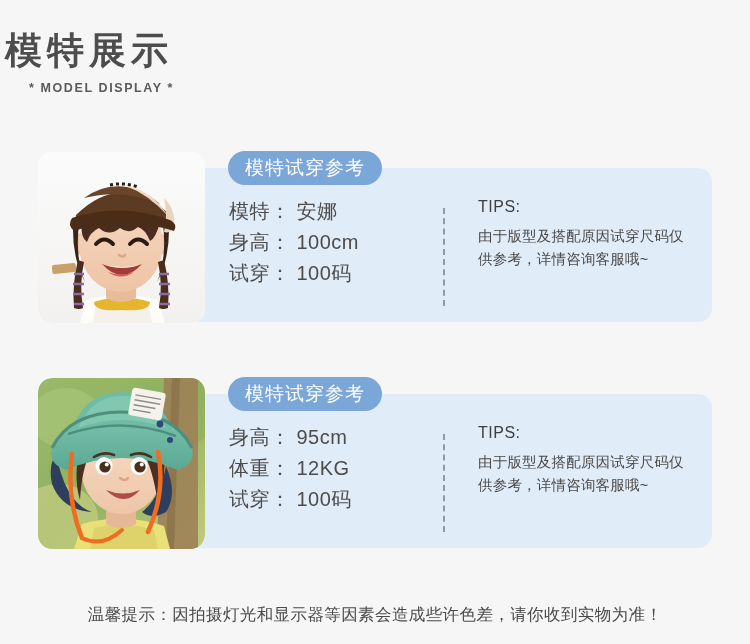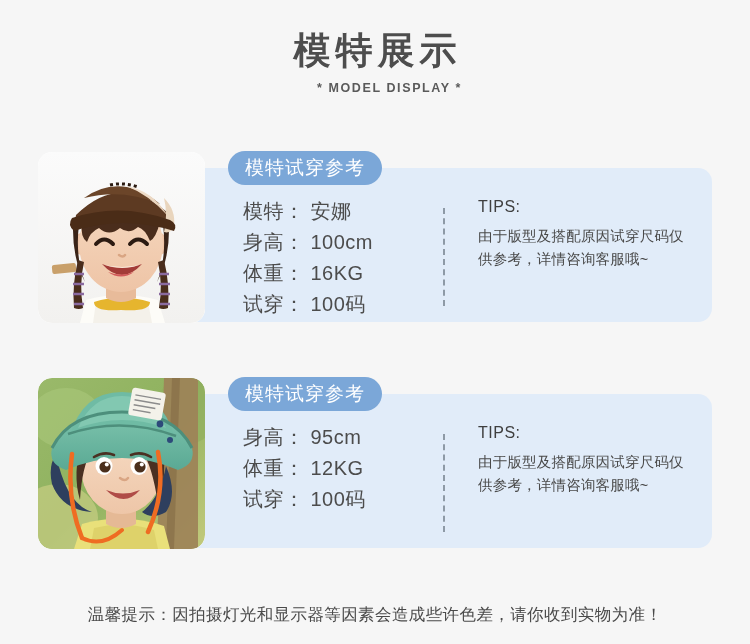--- a/index.html
+++ b/index.html
@@ -11,21 +11,20 @@
     height: 644px;
     background: #f6f6f6;
     font-family: "Liberation Sans", "DejaVu Sans", sans-serif;
     color: #4a4a4a;
     overflow: hidden;
     position: relative;
   }
 
   
   .header {
-    text-align: center;
     padding-top: 28px;
   }
   .page-title {
     font-size: 37px;
     font-weight: bold;
     letter-spacing: 5px;
     color: #4d4d4d;
     line-height: 1.25;
     text-indent: 5px;
   }
@@ -86,21 +85,21 @@
     letter-spacing: 1px;
     line-height: 34px;
     white-space: nowrap;
     box-sizing: border-box;
     z-index: 3;
   }
 
   
   .specs {
     position: absolute;
-    left: 205px;
+    left: 191px;
     top: 45px;
     z-index: 2;
   }
   .spec-row {
     font-size: 20px;
     color: #4c4c4c;
     line-height: 31px;
     white-space: nowrap;
     letter-spacing: 0.5px;
   }
@@ -236,23 +235,20 @@
   </div>
 
   <div class="badge">模特试穿参考</div>
 
   <div class="specs">
     <div class="spec-row">
       <span class="spec-label">模特：</span><span class="spec-value">安娜</span>
     </div>
     <div class="spec-row">
       <span class="spec-label">身高：</span><span class="spec-value">100cm</span>
-    </div>
-    <div class="spec-row">
-      <span class="spec-label">体重：</span><span class="spec-value">16KG</span>
     </div>
     <div class="spec-row">
       <span class="spec-label">试穿：</span><span class="spec-value">100码</span>
     </div>
   </div>
 
   <div class="divider"></div>
 
   <div class="tips">
     <div class="tips-title">TIPS:</div>

